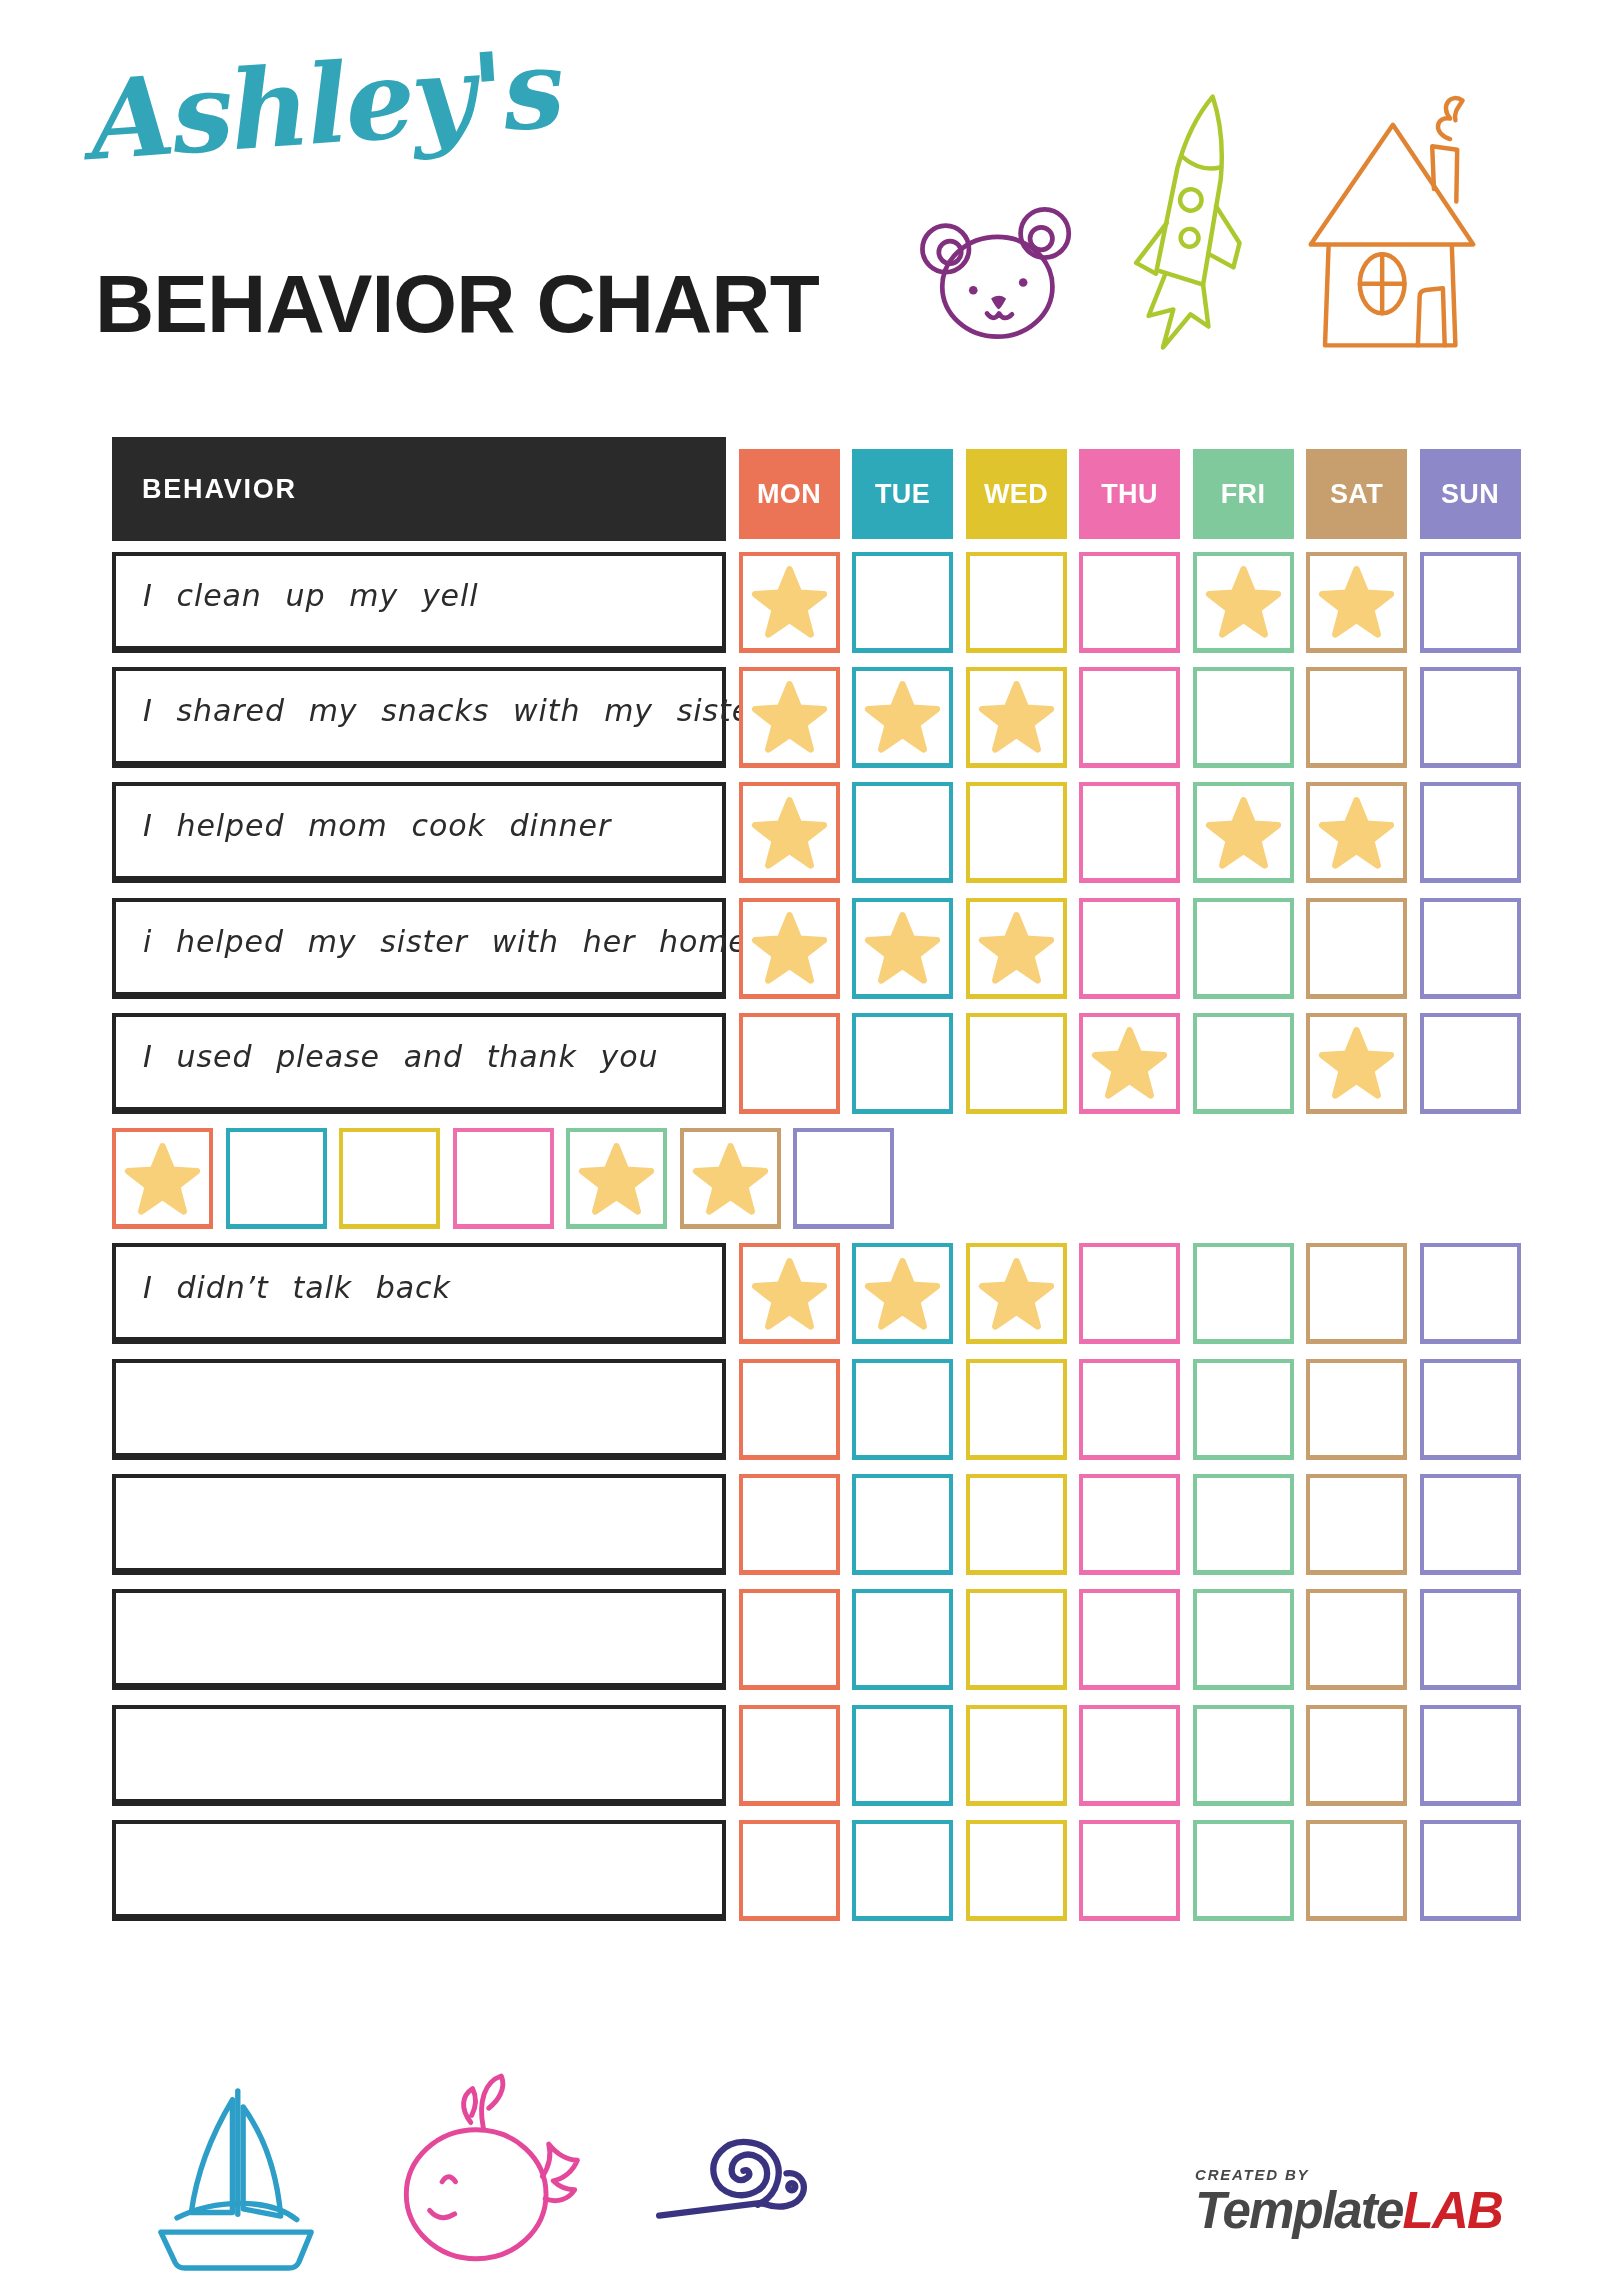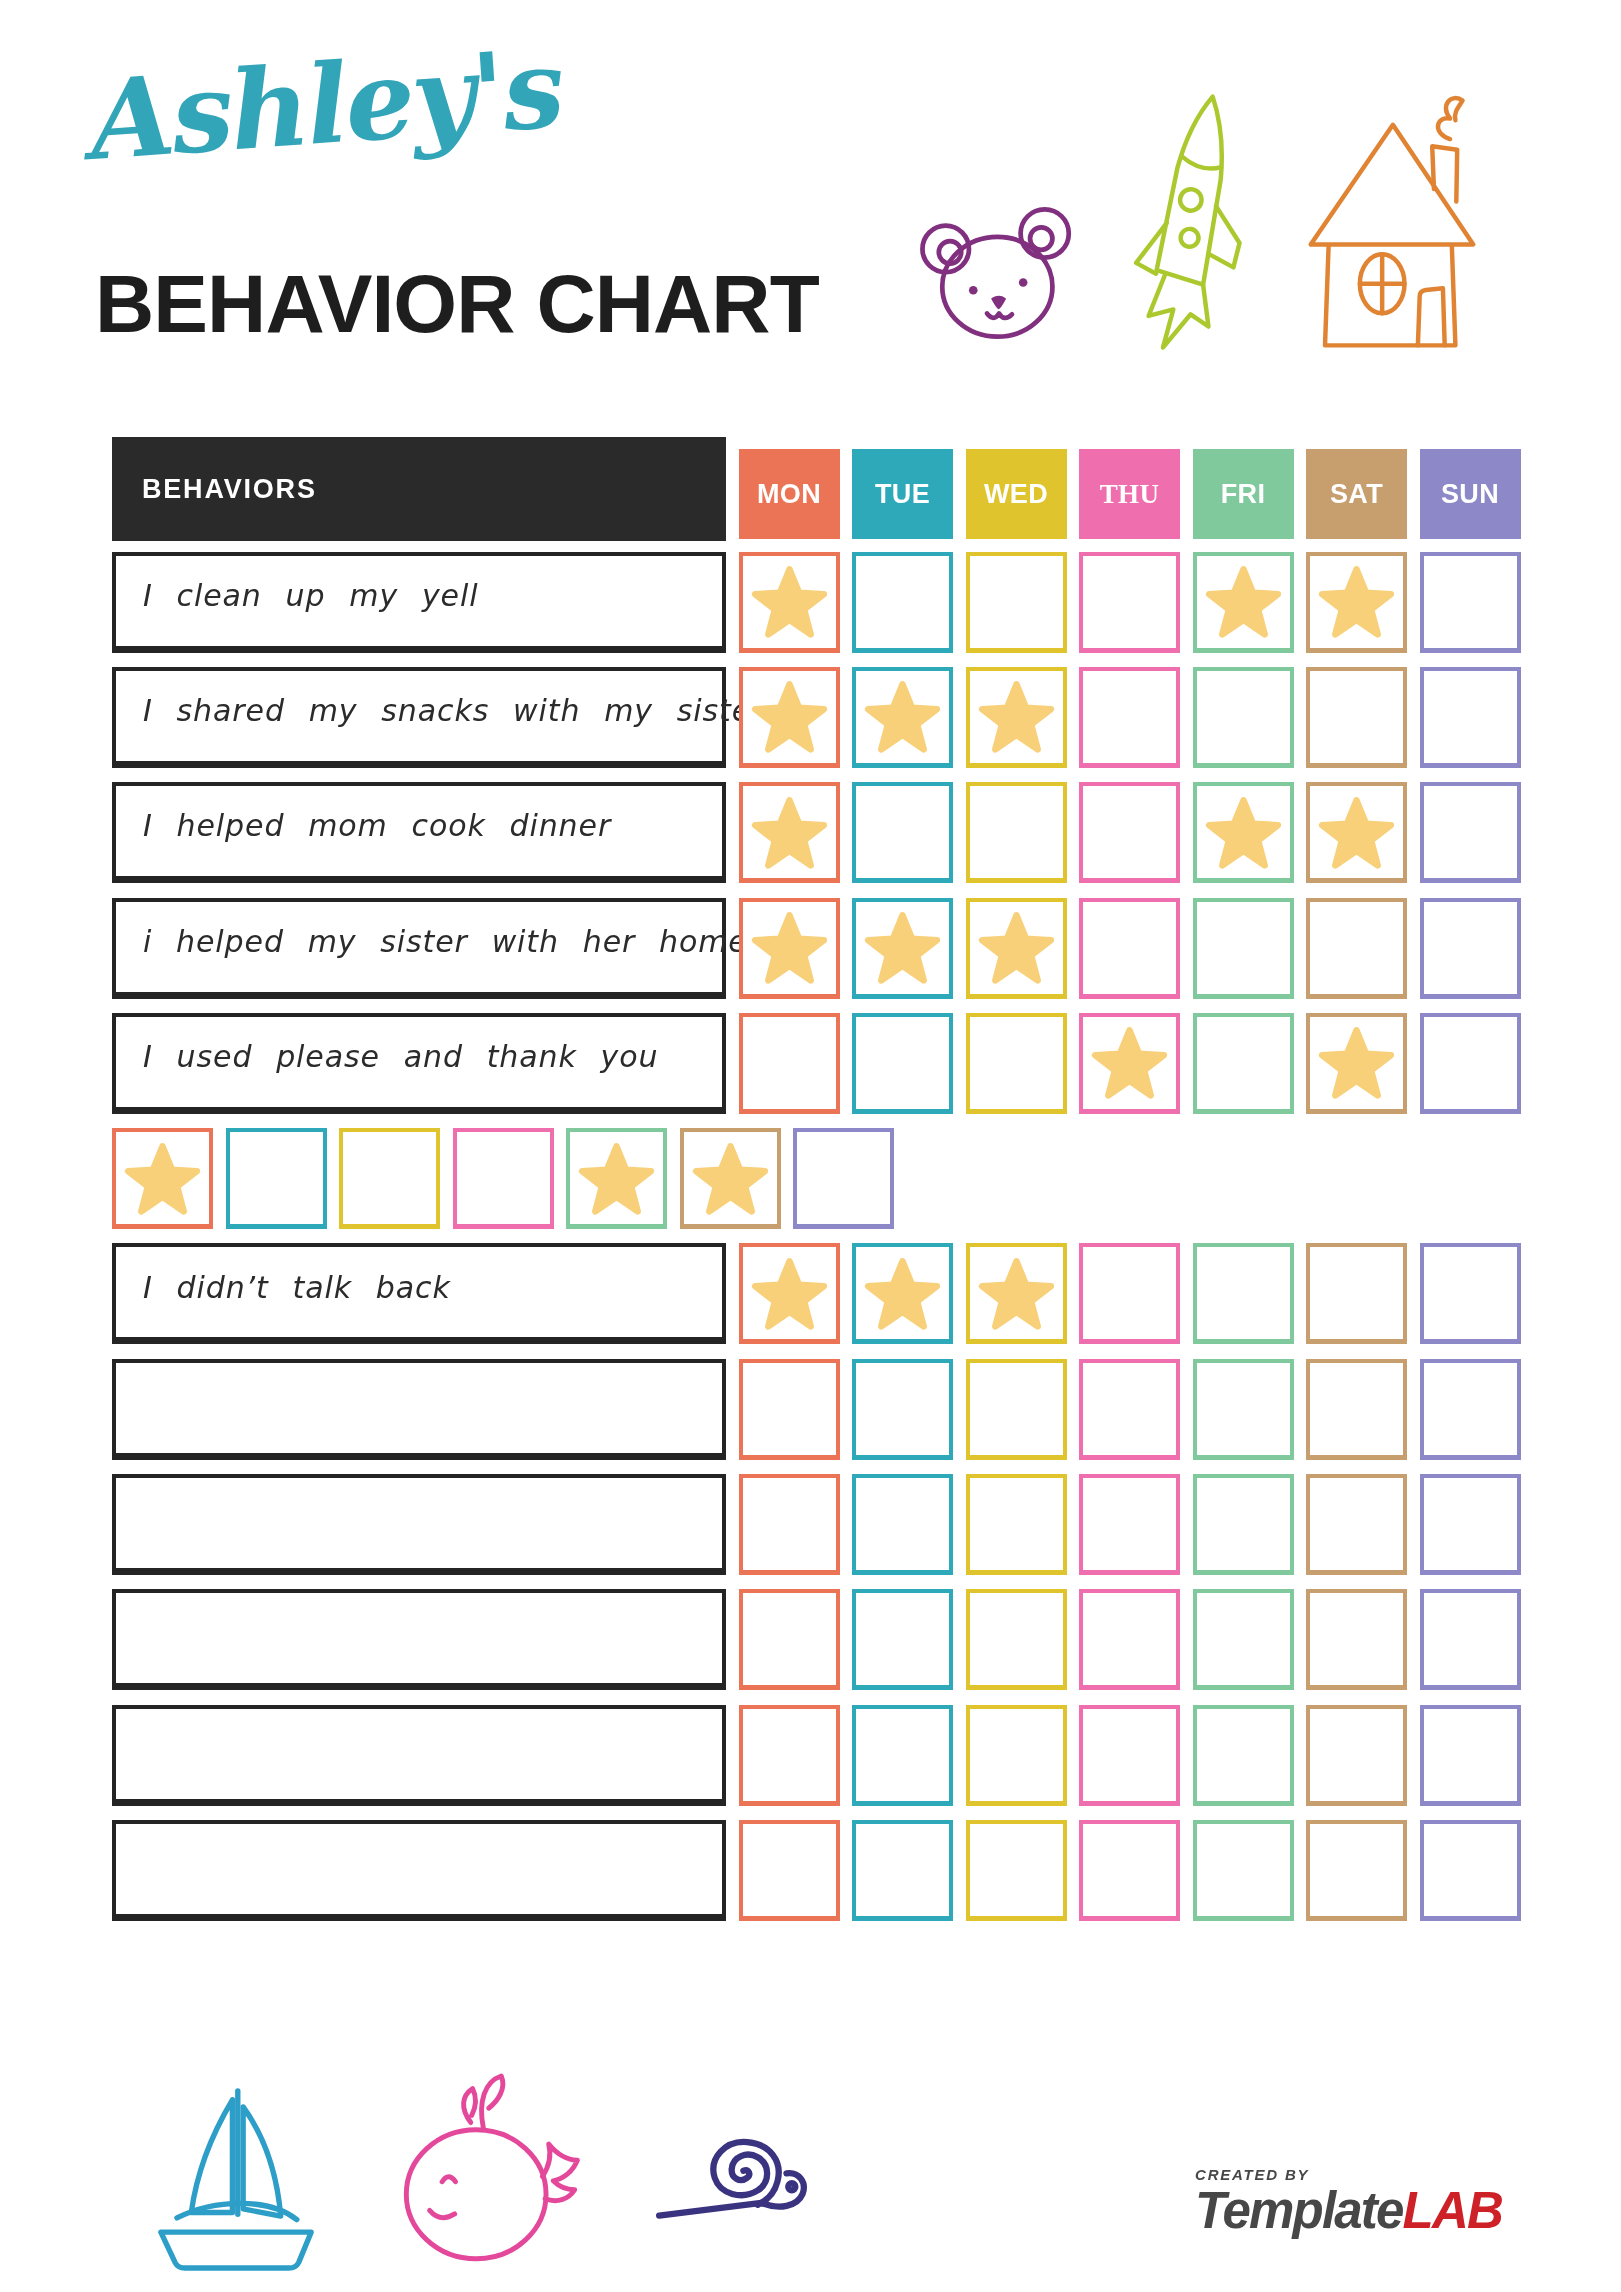--- a/index.html
+++ b/index.html
@@ -103,33 +103,33 @@
     <path d="M32,170 L28,281 L174,281 L170,170"></path>
     <ellipse cx="92" cy="212" rx="25" ry="33"></ellipse>
     <path d="M92,179 L92,245 M67,212 L117,212"></path>
     <path d="M132,281 L134,226 Q134,220 141,219 L160,217 L162,281"></path>
   </svg>
 </div>
 
 <div class="chart">
   <div class="header-row">
     <div class="behaviors-box" style="background: rgb(42, 42, 42); color: rgb(255, 255, 255);">
-      <span>BEHAVIORS</span>
+      <span>BEHAVIOR</span>
     </div>
 
   <div class="day-head" style="background: rgb(235, 116, 86);">
         <span>MON</span>
       </div>
       <div class="day-head" style="background: rgb(46, 169, 186);">
         <span>TUE</span>
       </div>
       <div class="day-head" style="background: rgb(223, 196, 45);">
         <span>WED</span>
       </div>
-      <div class="day-head" style="background: rgb(239, 111, 174); font-family: Liberation Serif, serif;">
+      <div class="day-head" style="background: rgb(239, 111, 174);">
         <span>THU</span>
       </div>
       <div class="day-head" style="background: rgb(128, 201, 157);">
         <span>FRI</span>
       </div>
       <div class="day-head" style="background: rgb(199, 158, 109);">
         <span>SAT</span>
       </div>
       <div class="day-head" style="background: rgb(141, 137, 200);">
         <span>SUN</span>

